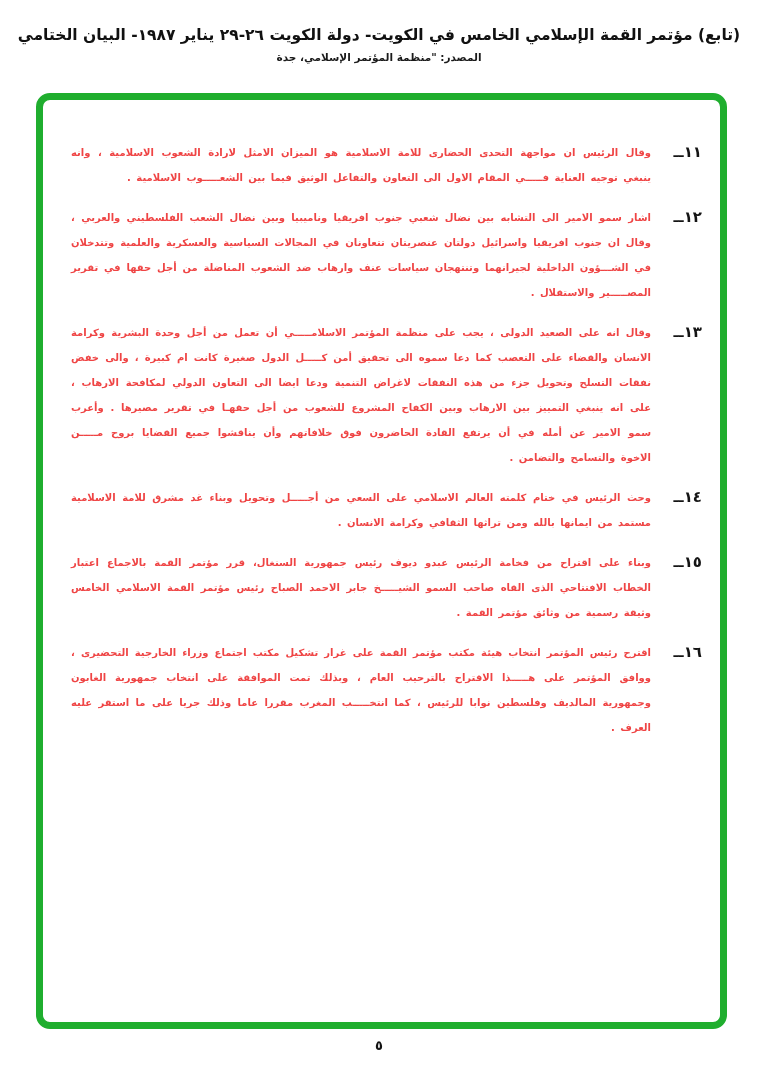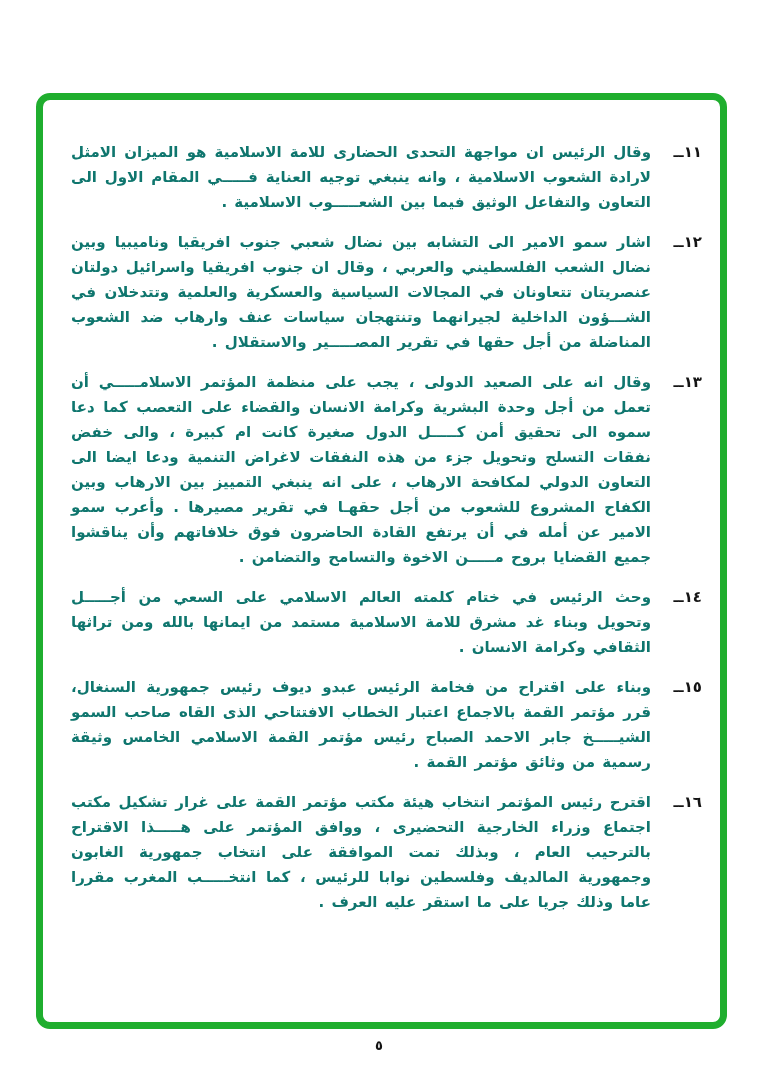--- a/index.html
+++ b/index.html
@@ -52,41 +52,45 @@
     flex: 0 0 42px;
     font-size: 15px;
     font-weight: bold;
     line-height: 25px;
     white-space: nowrap;
     text-align: right;
     color: #141414;
   }
   .para-text {
     flex: 1;
-    font-size: 15px;
+    font-size: 10px;
     font-weight: bold;
     line-height: 25px;
     text-align: justify;
-    color: #0f766e;
+    color: #ef4444;
     word-spacing: 2px;
   }
   .page-number {
     position: absolute;
     top: 1038px; left: 0; right: 0;
     text-align: center;
     font-size: 13px;
     font-weight: bold;
     color: #111111;
   }
 </style>
 </head>
 <body>
 
 <div class="page">
 
+  <header class="doc-header">
+    <div class="doc-title">(تابع) مؤتمر القمة الإسلامي الخامس في الكويت- دولة الكويت ٢٦-٢٩ يناير ١٩٨٧- البيان الختامي</div>
+    <div class="doc-source">المصدر: "منظمة المؤتمر الإسلامي، جدة</div>
+  </header>
 
   <main class="content-frame" style="border-color: rgb(31, 174, 46);">
 
     <div class="para">
       <span class="para-num">١١ــ</span>
       <p class="para-text">وقال الرئيس ان مواجهة التحدى الحضارى للامة الاسلامية هو الميزان الامثل لارادة الشعوب الاسلامية ، وانه ينبغي توجيه العناية فـــــي المقام الاول الى التعاون والتفاعل الوثيق فيما بين الشعـــــوب الاسلامية .</p>
     </div>
 
     <div class="para">
       <span class="para-num">١٢ــ</span>

